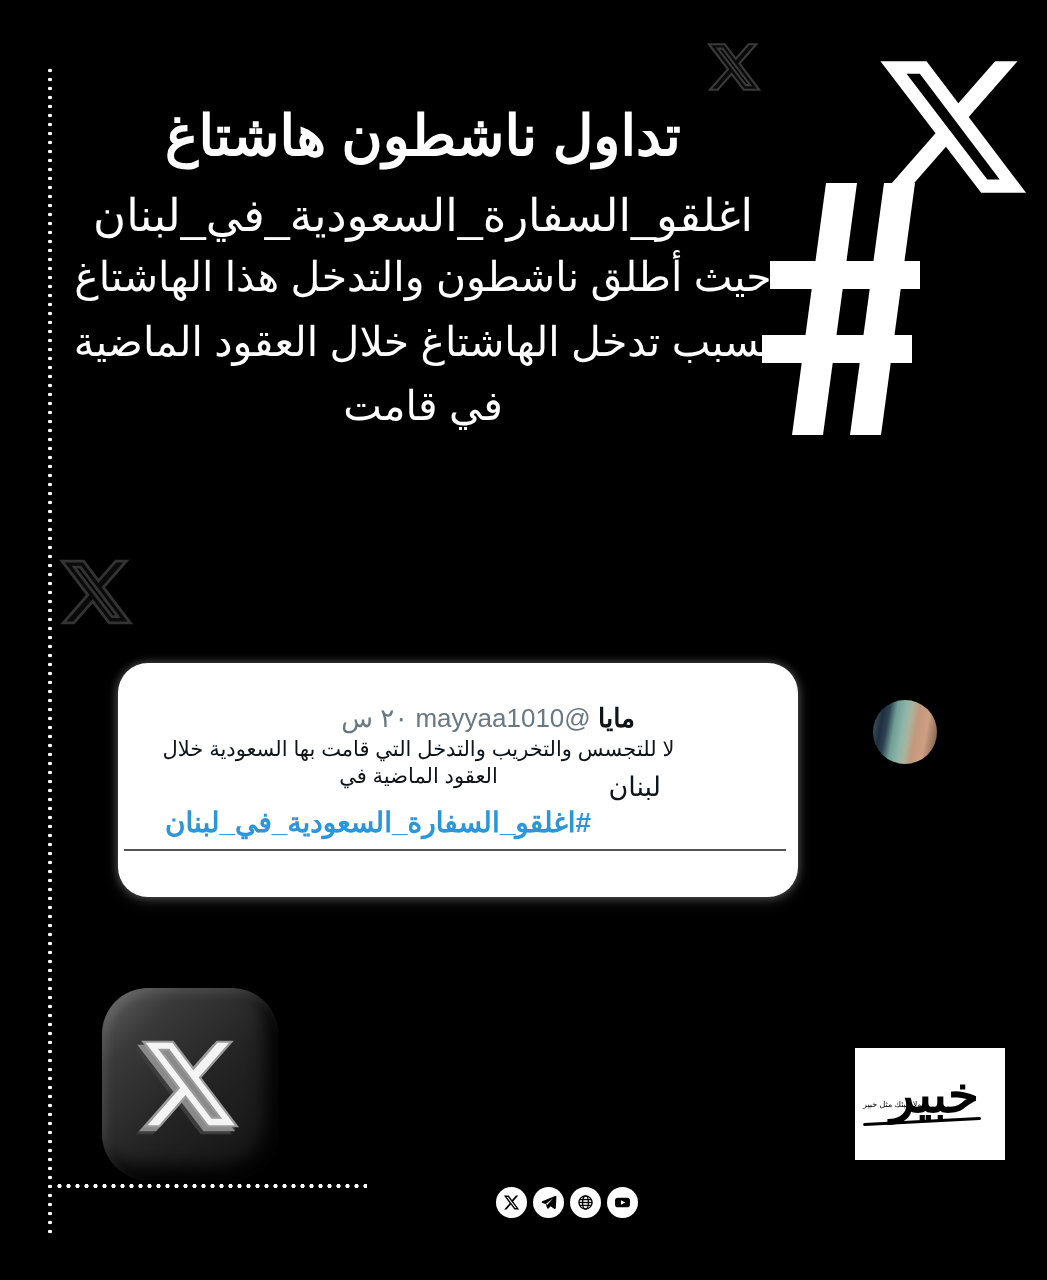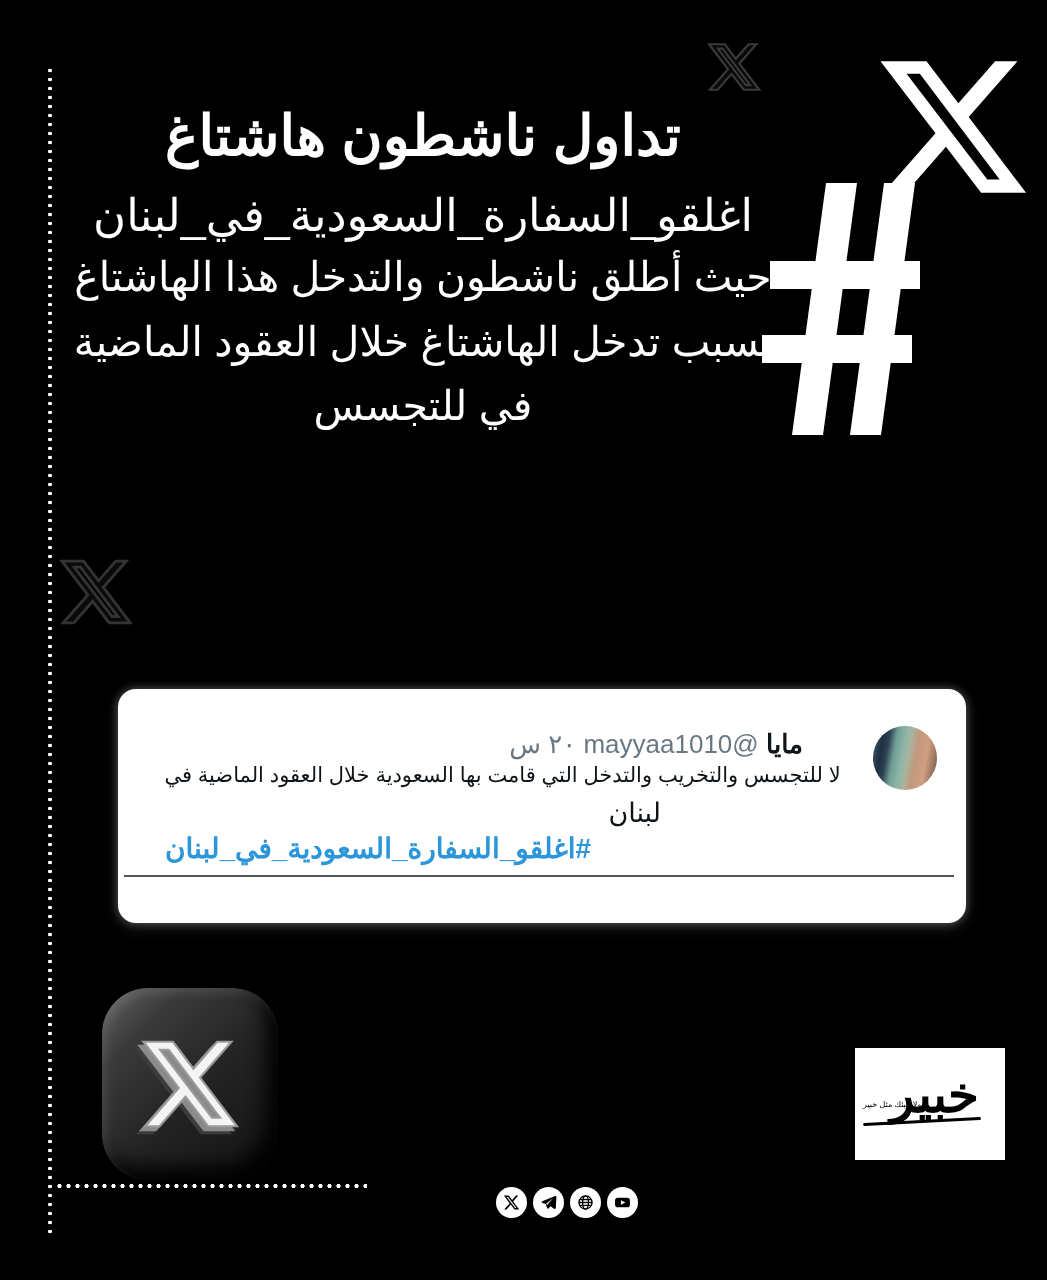--- a/index.html
+++ b/index.html
@@ -28,21 +28,21 @@
   .headline .l3,.headline .l4,.headline .l5{font-size:41px;font-weight:500;line-height:1.57;}
 
   
   .x-outline-top{left:706px;top:38px;}
   .x-outline-left{left:58px;top:550px;}
   .x-big{left:872px;top:42px;}
   .hash-big{left:760px;top:183px;}
 
   
   .tweet-card{
-    left:118px;top:689px;width:848px;height:234px;background:#fff;border-radius:18px;
+    left:118px;top:663px;width:680px;height:234px;background:#fff;border-radius:30px;
     box-shadow:0 0 10px rgba(220,220,220,.35),0 4px 16px rgba(130,130,130,.25);
     direction:rtl;
   }
   .avatar{
     position:absolute;left:755px;top:37px;width:64px;height:64px;border-radius:50%;
     background:
       linear-gradient(100deg,#44606b 0%,#1f2f42 16%,#2b4150 24%,#6f9e94 34%,#8fb5a9 46%,#a9b49d 54%,#c2987c 64%,#cf9f82 78%,#8e6d58 92%,#6d5244 100%);
   }
   .meta{position:absolute;top:40px;right:163px;white-space:nowrap;font-size:26px;color:#697882;}
   .meta .name{font-weight:700;color:#0f1419;}
@@ -96,21 +96,21 @@
       <path d="M10 78 H160 V106 H10 Z"></path>
       <path d="M2 152 H152 V180 H2 Z"></path>
     </g>
   </svg>
 
   <div class="abs headline">
     <div class="l1">تداول ناشطون هاشتاغ</div>
     <div class="l2">اغلقو_السفارة_السعودية_في_لبنان</div>
     <div class="l3">حيث أطلق ناشطون والتدخل هذا الهاشتاغ</div>
     <div class="l4">بسبب تدخل الهاشتاغ خلال العقود الماضية</div>
-    <div class="l5">في للتجسس</div>
+    <div class="l5">في قامت</div>
   </div>
 
   <svg class="abs x-outline-left" width="76" height="84" viewBox="0 0 24 24">
     <path d="M18.244 2.25h3.308l-7.227 8.26 8.502 11.24H16.17l-5.214-6.817L4.99 21.75H1.68l7.73-8.835L1.254 2.25H8.08l4.713 6.231zm-1.161 17.52h1.833L7.084 4.126H5.117z" fill="#0a0a0a" stroke="#333" stroke-width="0.9"></path>
   </svg>
 
   <div class="abs tweet-card">
     <div class="avatar"></div>
     <div class="meta">
       <span class="name">مايا</span>

